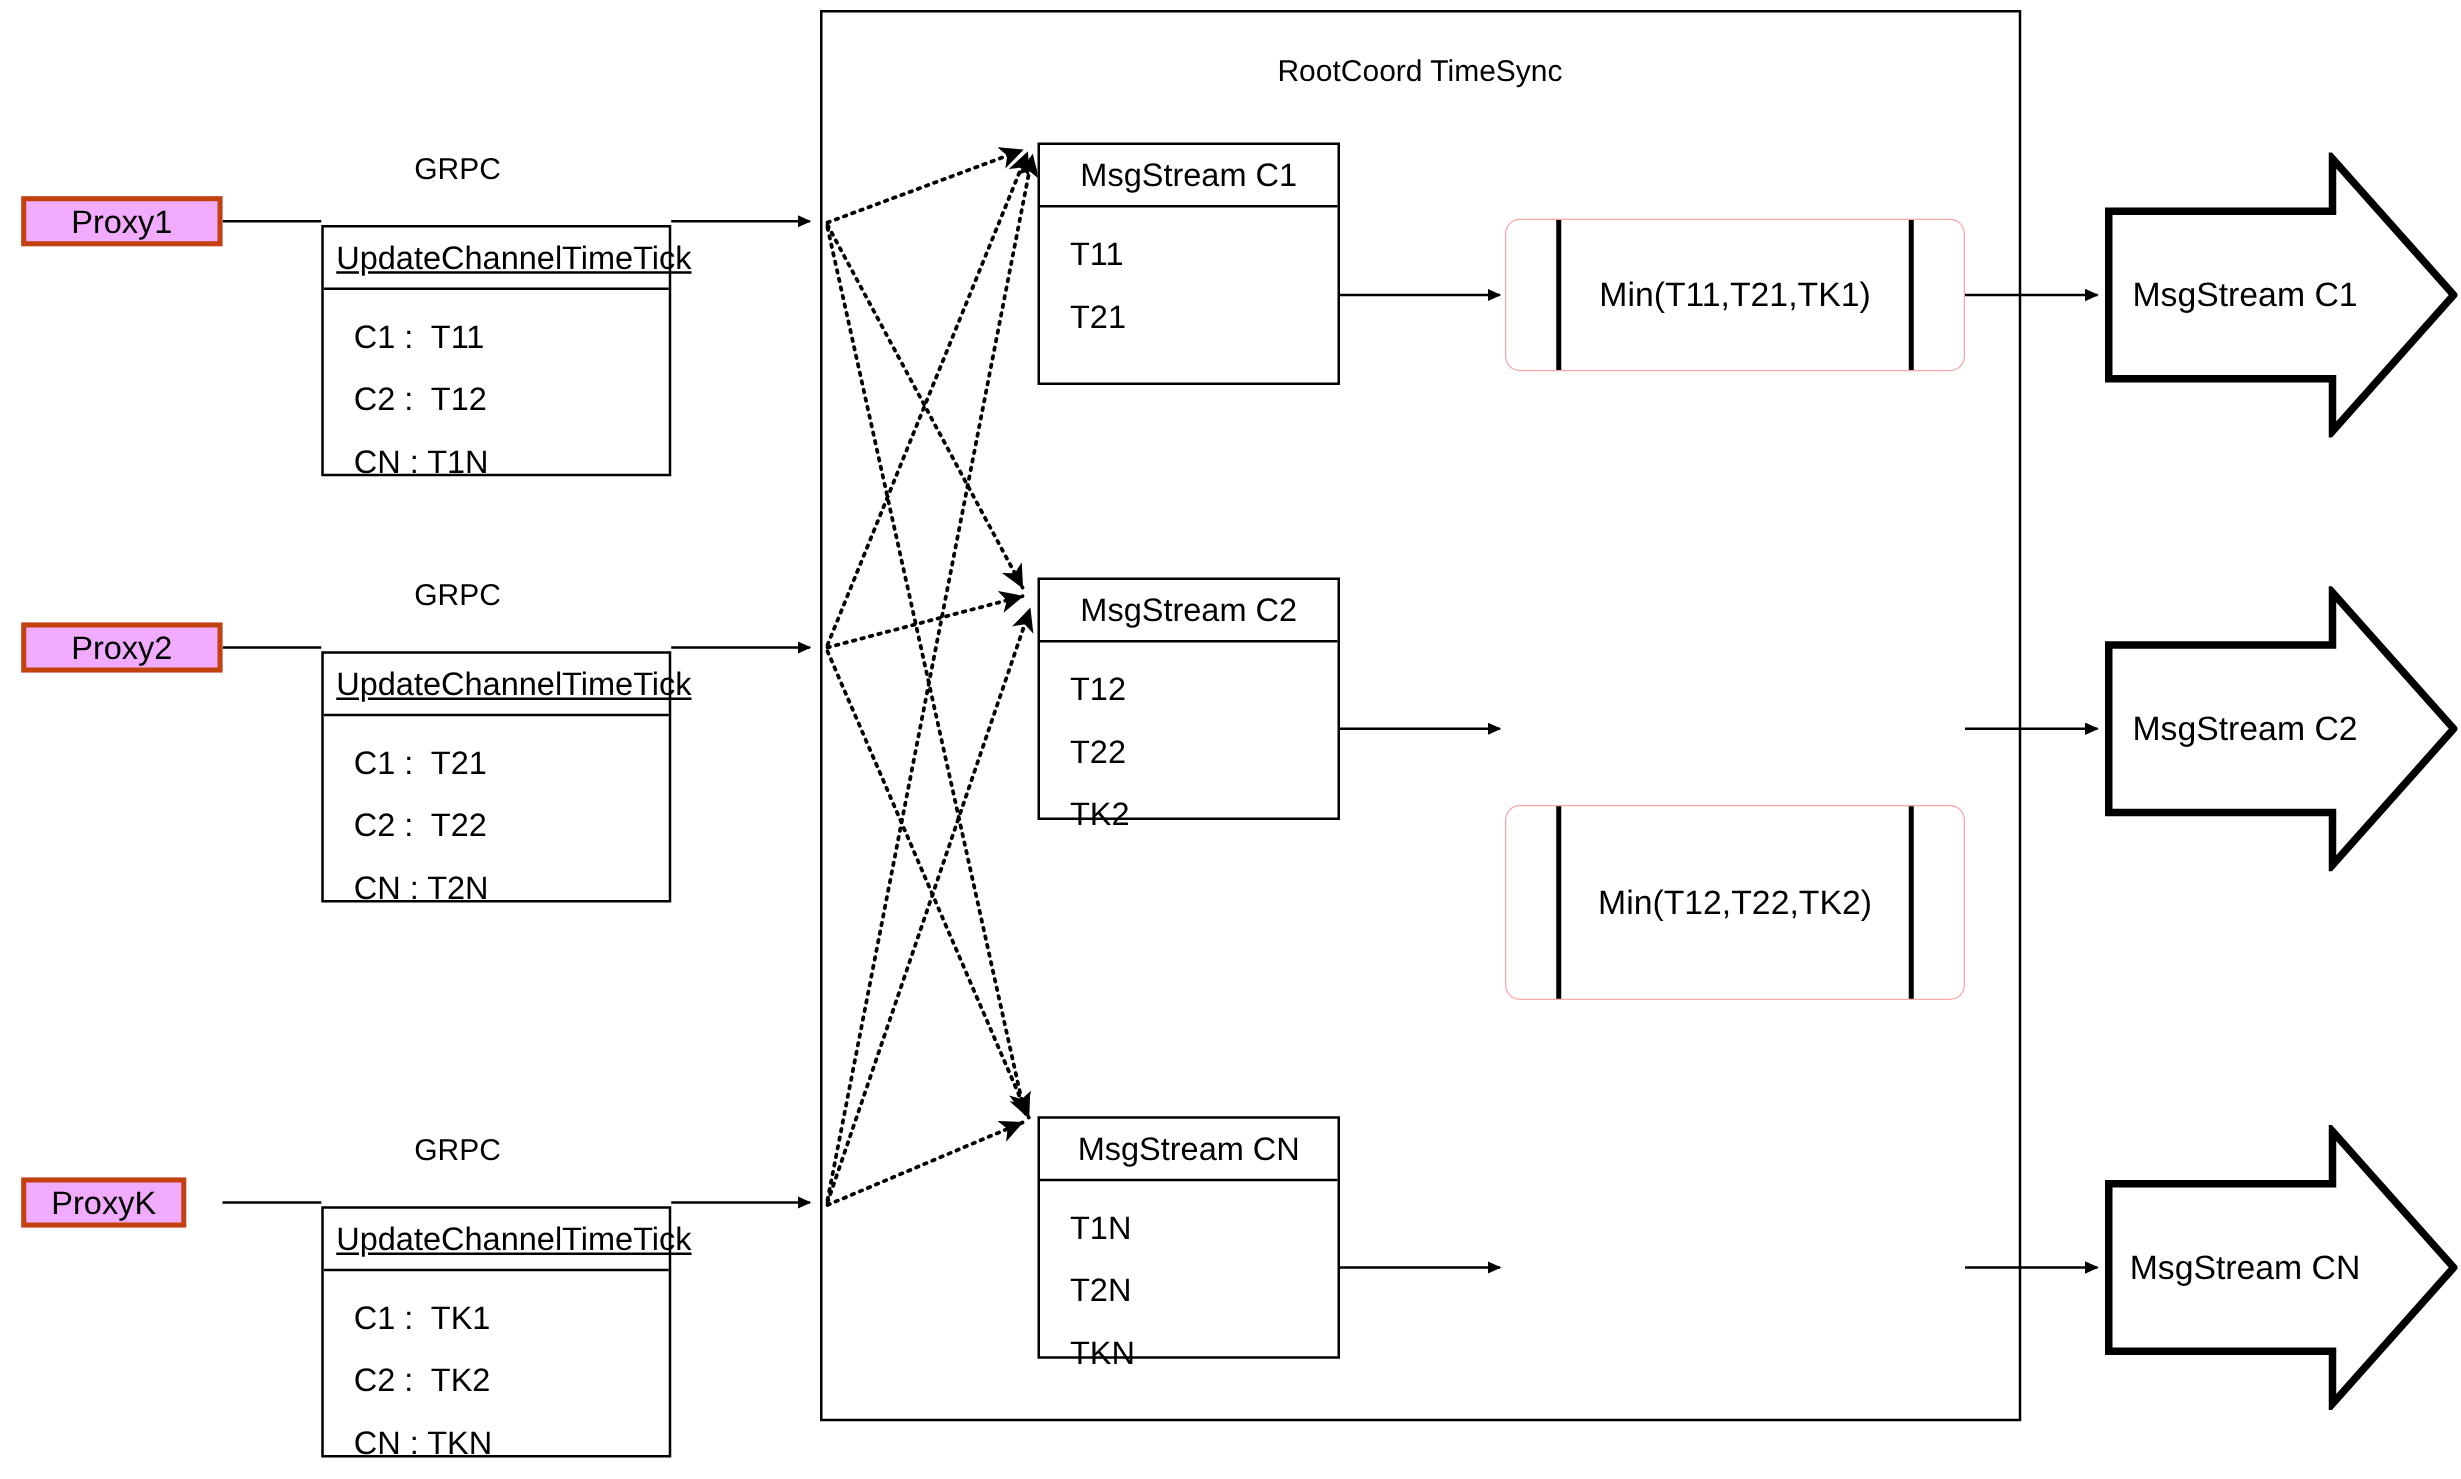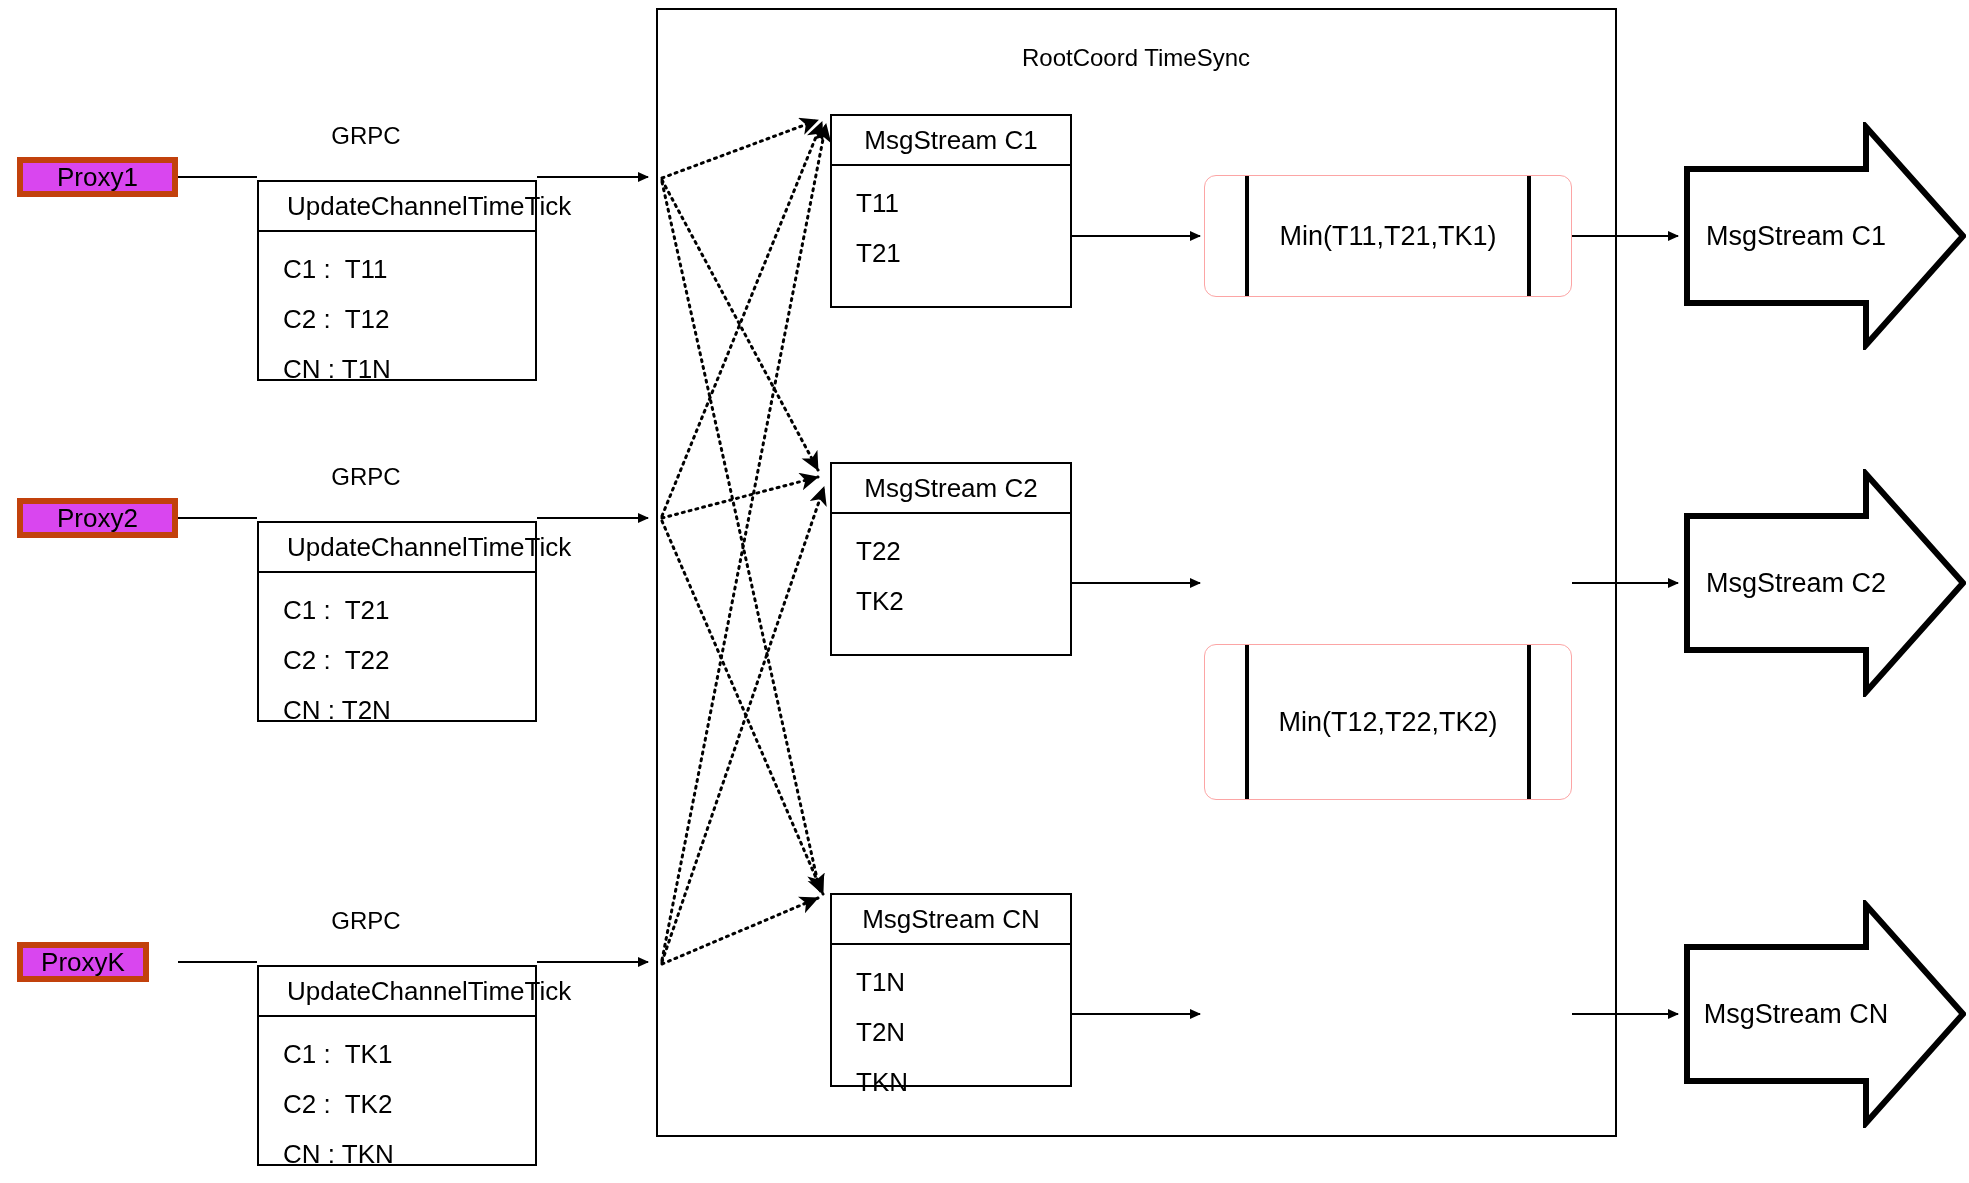--- a/index.html
+++ b/index.html
@@ -16,22 +16,22 @@
     width: 1969px;
     height: 1183px;
     background: #ffffff;
     overflow: hidden;
   }
   .abs { position: absolute; }
 
   
   .plain-box {
     box-sizing: border-box;
-    border: 6px solid #c2410c;
-    background: #d946ef;
+    border: 4px solid #c2410c;
+    background: #f0abfc;
     display: flex;
     align-items: center;
     justify-content: center;
     font-size: 26px;
     line-height: 1;
   }
 
   
   .tbl {
     box-sizing: border-box;
@@ -42,21 +42,21 @@
   }
   .tbl-head {
     box-sizing: border-box;
     border-bottom: 2px solid #000000;
     display: flex;
     align-items: center;
     font-size: 26px;
     height: 50px;
     flex: 0 0 50px;
   }
-  .tbl-head.left   { justify-content: flex-start; padding-left: 28px; }
+  .tbl-head.left   { justify-content: flex-start; padding-left: 10px; text-decoration: underline; }
   .tbl-head.center { justify-content: center; }
   .tbl-body {
     flex: 1 1 auto;
     display: flex;
     flex-direction: column;
     justify-content: flex-start;
     padding-top: 12px;
   }
   .tbl-row {
     font-size: 26px;
@@ -214,20 +214,21 @@
     <div class="tbl-head center">MsgStream C1</div>
     <div class="tbl-body">
       <div class="tbl-row">T11</div>
       <div class="tbl-row">T21</div>
     </div>
   </div>
 
   <div class="abs tbl" style="left:830px; top:462px; width:242px; height:194px;">
     <div class="tbl-head center">MsgStream C2</div>
     <div class="tbl-body">
+      <div class="tbl-row">T12</div>
       <div class="tbl-row">T22</div>
       <div class="tbl-row">TK2</div>
     </div>
   </div>
 
   <div class="abs tbl" style="left:830px; top:893px; width:242px; height:194px;">
     <div class="tbl-head center">MsgStream CN</div>
     <div class="tbl-body">
       <div class="tbl-row">T1N</div>
       <div class="tbl-row">T2N</div>

